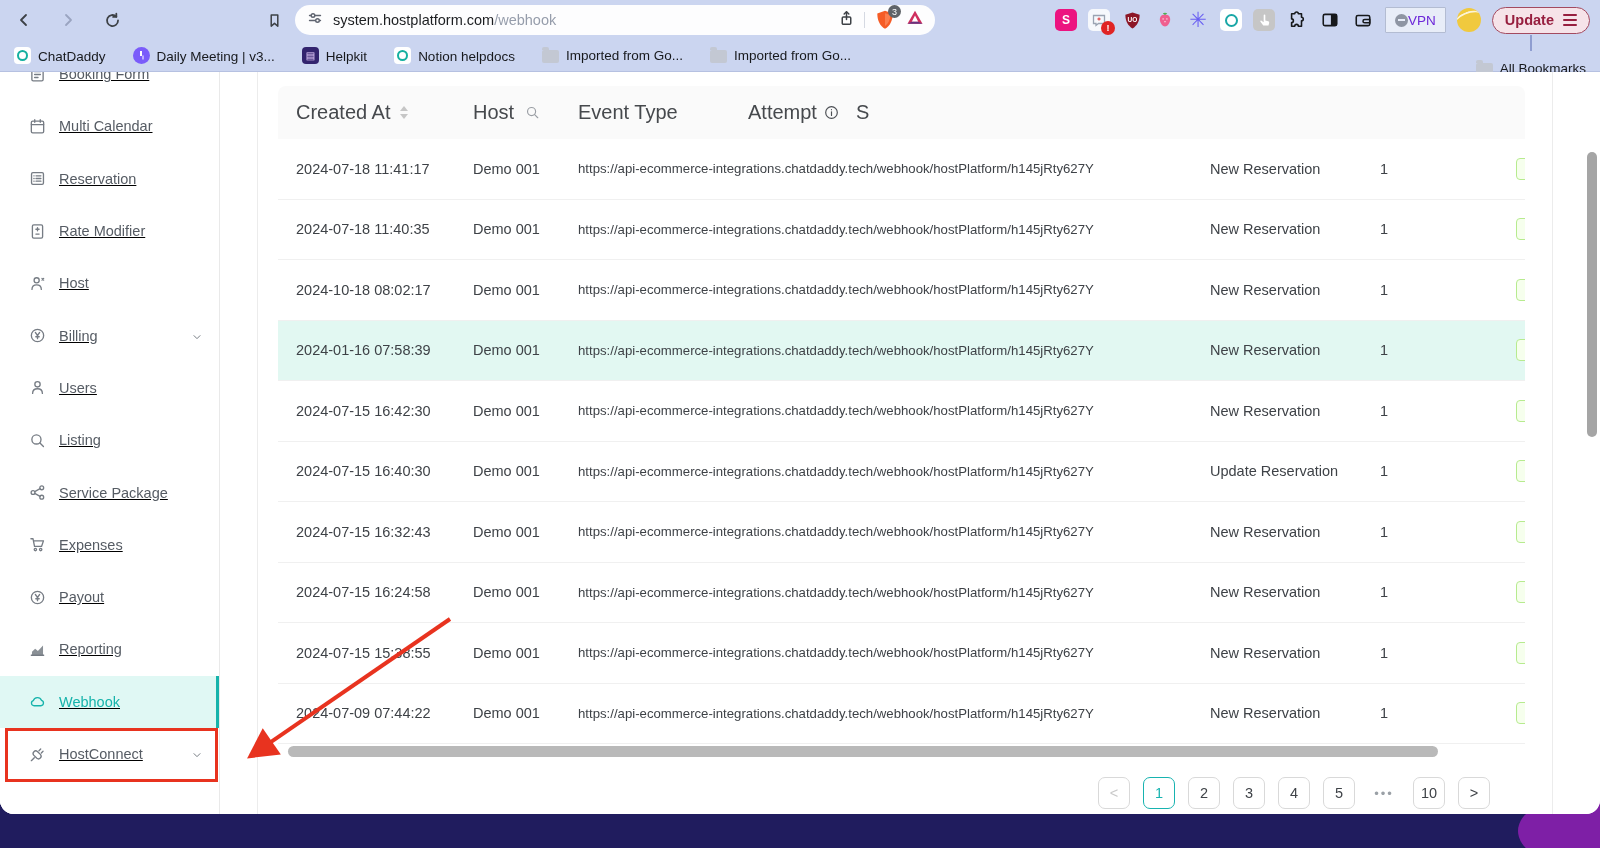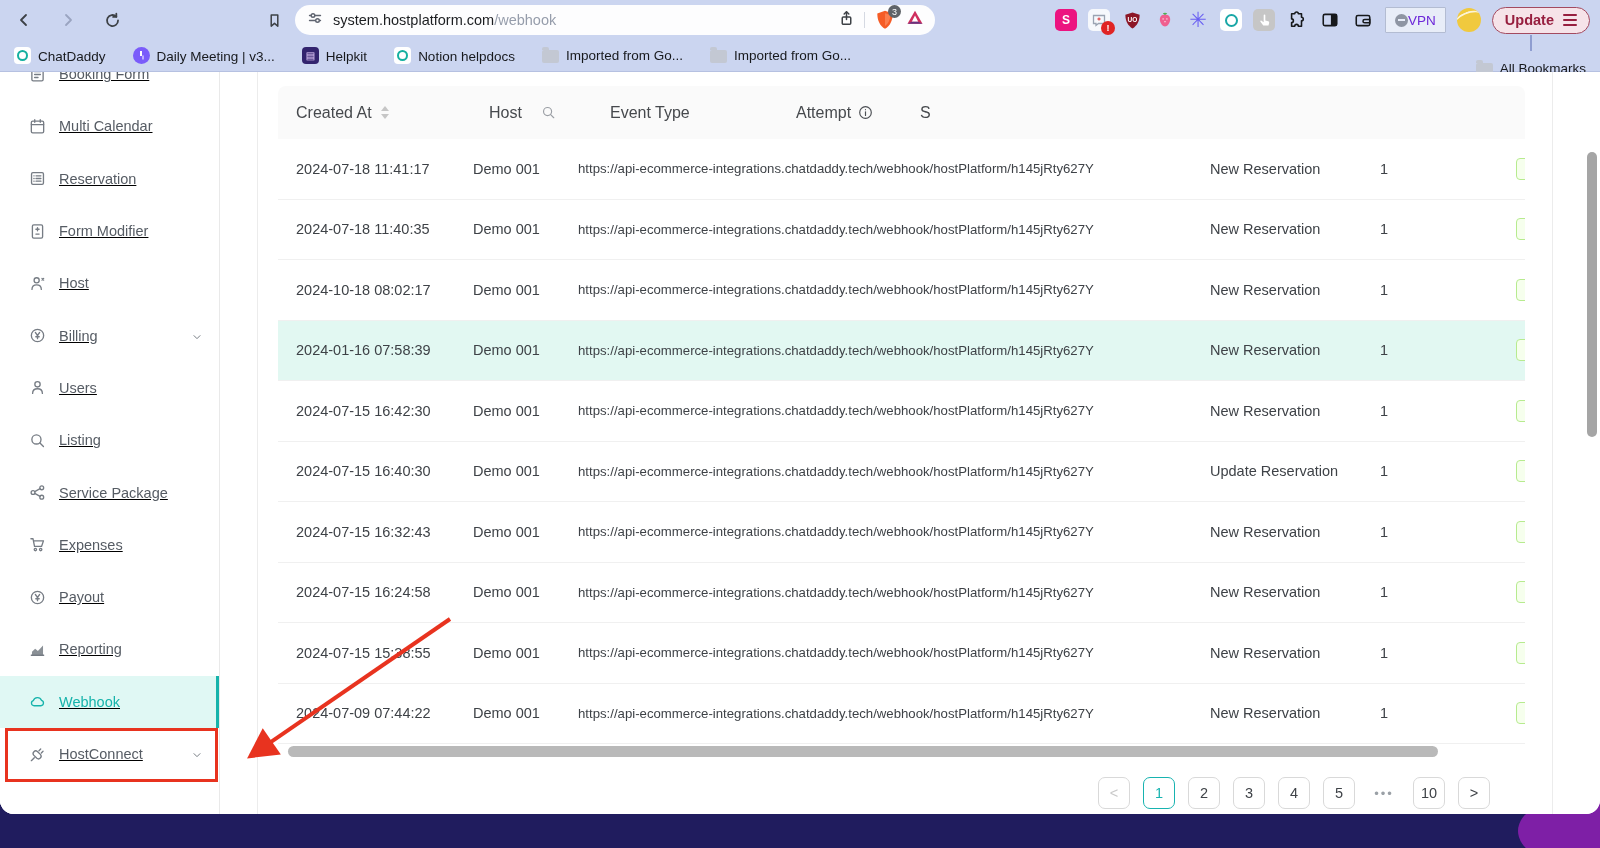--- a/index.html
+++ b/index.html
@@ -74,21 +74,21 @@
   .side-item.active { background:#e0f8f4; color:#16b3ab; }
   .side-item.active .sicon { color:#16b3ab; }
   .side-item.active::after { content:""; position:absolute; right:0; top:0; bottom:0; width:3px; background:#16b3ab; }
 
   .red-box { position:absolute; left:5px; top:656px; width:213px; height:54px; border:3px solid #e8331f; z-index:5; pointer-events:none; }
   .arrow-svg { position:absolute; left:0; top:0; width:100%; height:100%; z-index:6; pointer-events:none; }
 
   .panel { position:absolute; left:257px; top:0; bottom:0; width:1296px; border-left:1px solid #ececec; border-right:1px solid #ececec; background:#fff; }
 
   .twrap { position:absolute; left:20px; top:14px; width:1247px; overflow:hidden; border-radius:8px 8px 0 0; }
-  .thead { display:flex; height:53px; background:#fafafa; align-items:center; color:#46494d; font-size:16px;gap:16px; }
+  .thead { display:flex; height:53px; background:#fafafa; align-items:center; color:#46494d; font-size:20px; }
   .tcell { padding:0 18px; flex:0 0 auto; display:flex; align-items:center; overflow:hidden; white-space:nowrap; }
   .c0{width:177px;} .c1{width:105px; justify-content:space-between; padding-right:20px;} .c2{width:632px; justify-content:space-between; padding-right:16px;} .c3{width:170px;} .c4{width:108px;} .c5{width:55px;}
   .trow { display:flex; height:60.5px; align-items:center; border-bottom:1px solid #f0f0f0; color:#3e4247; font-size:14.5px; background:#fff; }
   .trow.hl { background:#e2f8f2; }
   .trow .c2 { font-size:13.2px; justify-content:flex-start; }
   .sorter { display:inline-flex; flex-direction:column; margin-left:9px; gap:2.5px; }
   .sorter i { width:0; height:0; border-left:4.5px solid transparent; border-right:4.5px solid transparent; display:block; }
   .sorter .up { border-bottom:5.5px solid #c6c6c6; }
   .sorter .dn { border-top:5.5px solid #c6c6c6; }
   .mag { width:15px; height:15px; color:#9b9fa5; flex:0 0 auto; }
@@ -325,21 +325,21 @@
           </div>
           <div class="side-item">
             <span class="sicon">
               <svg viewBox="0 0 16 16" fill="none" stroke="currentColor" stroke-width="1.25" stroke-linecap="round" stroke-linejoin="round">
                 <rect x="3.2" y="1.8" width="9.6" height="12.4" rx="1.3"></rect>
                 <line x1="8" y1="4.4" x2="8" y2="7.4"></line>
                 <line x1="6.5" y1="5.9" x2="9.5" y2="5.9"></line>
                 <line x1="6.5" y1="10.4" x2="9.5" y2="10.4"></line>
               </svg>
             </span>
-            <span class="slabel">Form Modifier</span>
+            <span class="slabel">Rate Modifier</span>
           </div>
           <div class="side-item">
             <span class="sicon">
               <svg viewBox="0 0 16 16" fill="none" stroke="currentColor" stroke-width="1.25" stroke-linecap="round" stroke-linejoin="round">
                 <circle cx="7.2" cy="5" r="2.4"></circle>
                 <path d="M2.8 13.6 C2.8 10.8 4.8 9.3 7.2 9.3 C9.6 9.3 11.6 10.8 11.6 13.6"></path>
                 <path d="M12.2 3.2 L13.8 4.8 M13.8 3.2 L12.2 4.8"></path>
               </svg>
             </span>
             <span class="slabel">Host</span>

